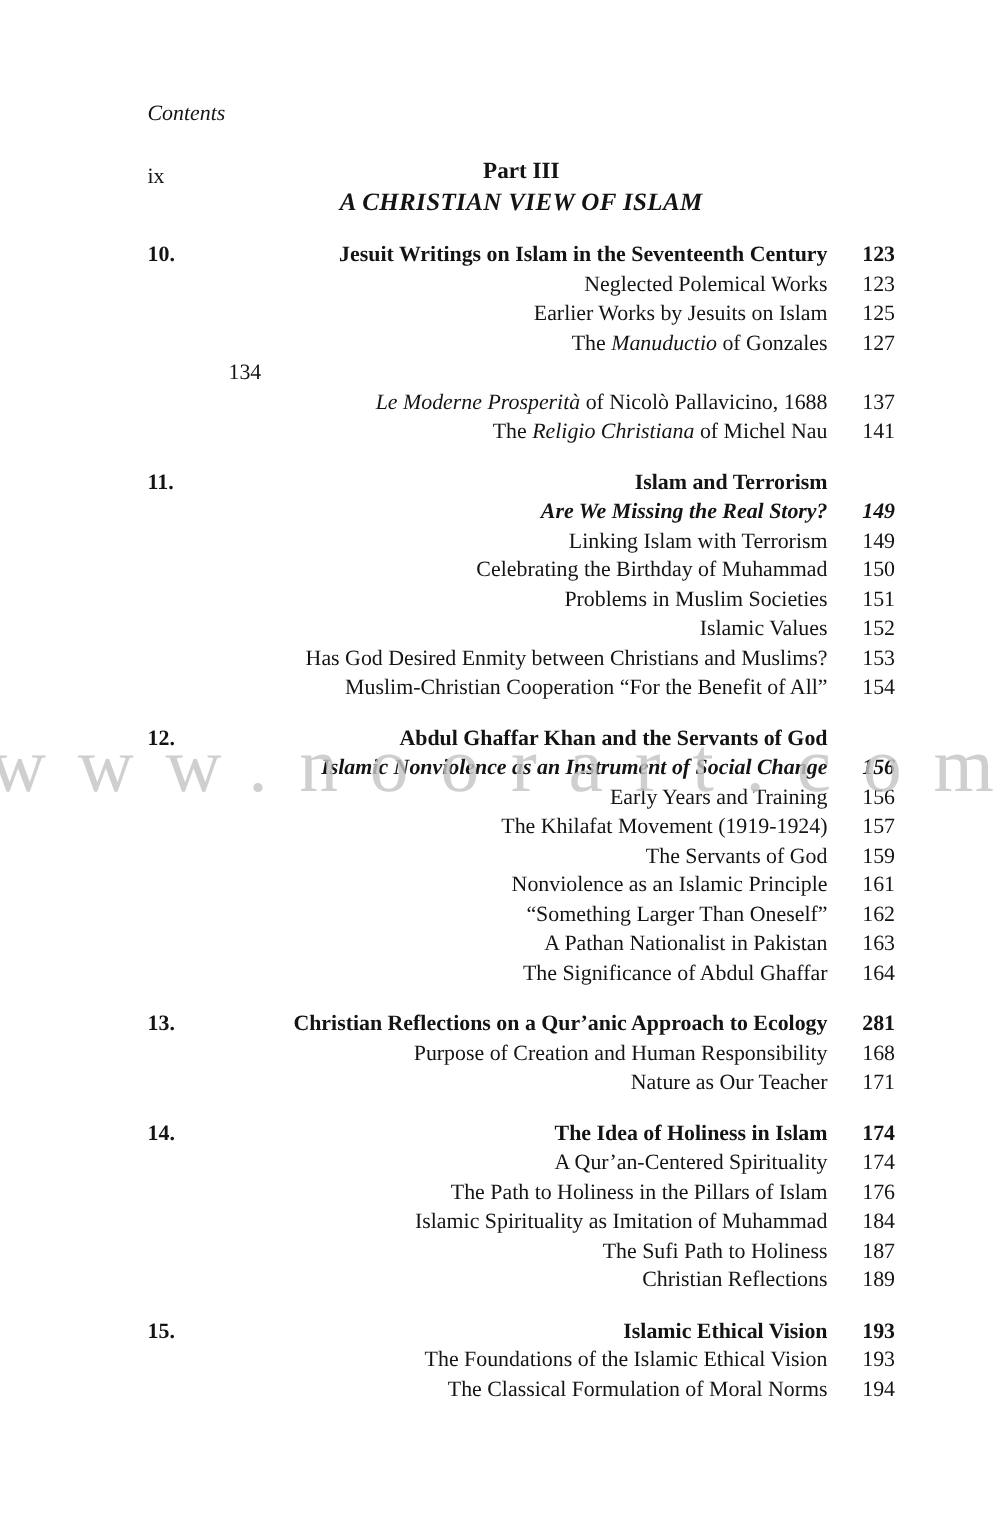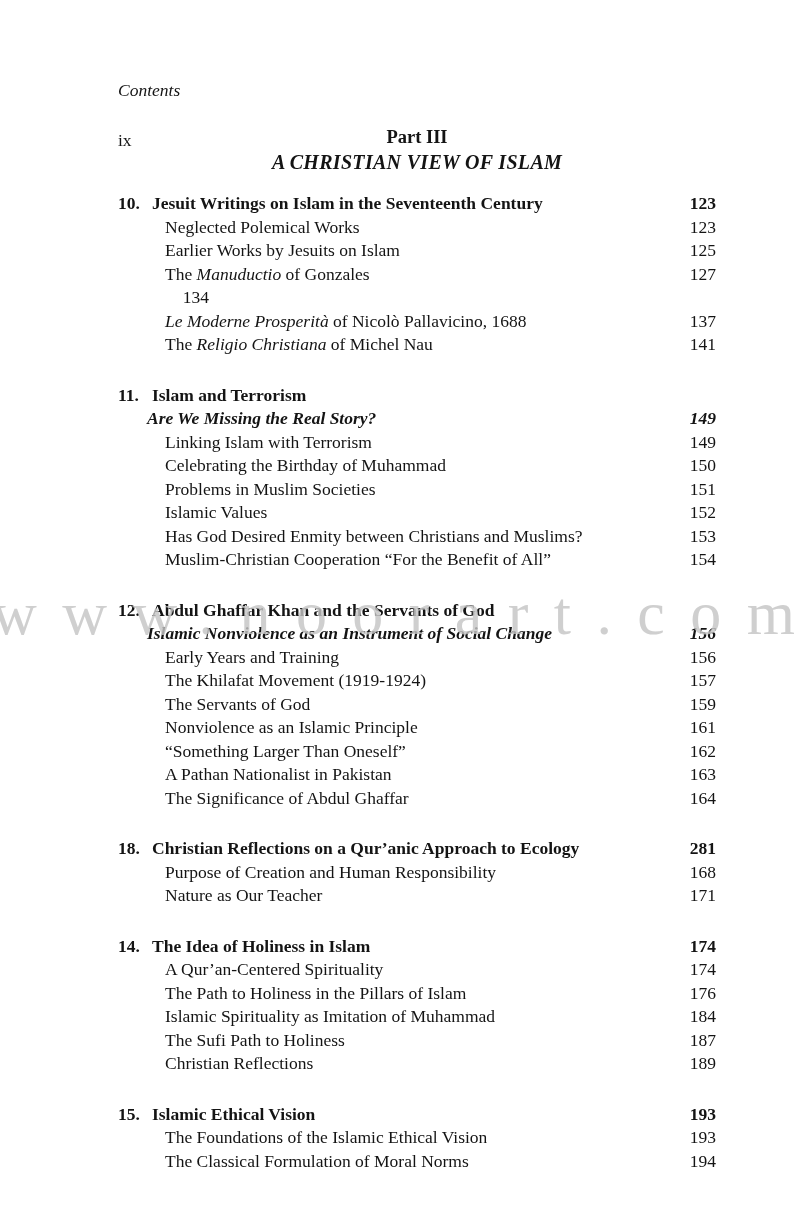--- a/index.html
+++ b/index.html
@@ -57,28 +57,28 @@
   }
   
   .toc {
     position: absolute;
     top: 192px;
     left: 118px;
     right: 84px;
     font-size: 17.5px;
     line-height: 23.5px;
   }
-  .section + .section { margin-top: 27px; }
+  .section + .section { margin-top: 17px; }
   .row { display: flex; align-items: baseline; }
   .row .num {
     flex: none;
     width: 34px;
     font-weight: bold;
   }
-  .row .title { flex: 1; padding-right: 10px; }
+  .row .title { flex: 1; padding-right: 10px; text-align: right; }
   .row.chapter .title { font-weight: bold; }
   .row.subtitle {
     padding-left: 29px;
     font-weight: bold;
     font-style: italic;
   }
   .row.sub { padding-left: 47px; }
   .row .pagenum {
     flex: none;
     width: 44px;
@@ -218,21 +218,21 @@
           <span class="title"><span>A Pathan Nationalist in Pakistan</span></span>
           <span class="pagenum">163</span>
         </div>
         <div class="row sub">
           <span class="title"><span>The Significance of Abdul Ghaffar</span></span>
           <span class="pagenum">164</span>
         </div>
       </div>
       <div class="section">
         <div class="row chapter">
-          <span class="num">18.</span>
+          <span class="num">13.</span>
           <span class="title"><span>Christian Reflections on a Qur’anic Approach to Ecology</span></span>
           <span class="pagenum">281</span>
         </div>
         <div class="row sub">
           <span class="title"><span>Purpose of Creation and Human Responsibility</span></span>
           <span class="pagenum">168</span>
         </div>
         <div class="row sub">
           <span class="title"><span>Nature as Our Teacher</span></span>
           <span class="pagenum">171</span>

